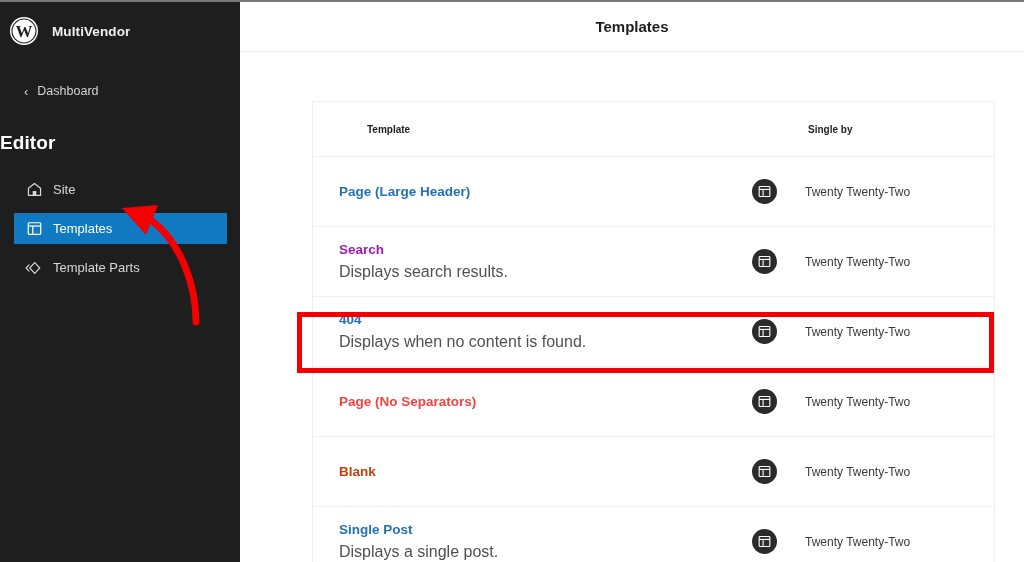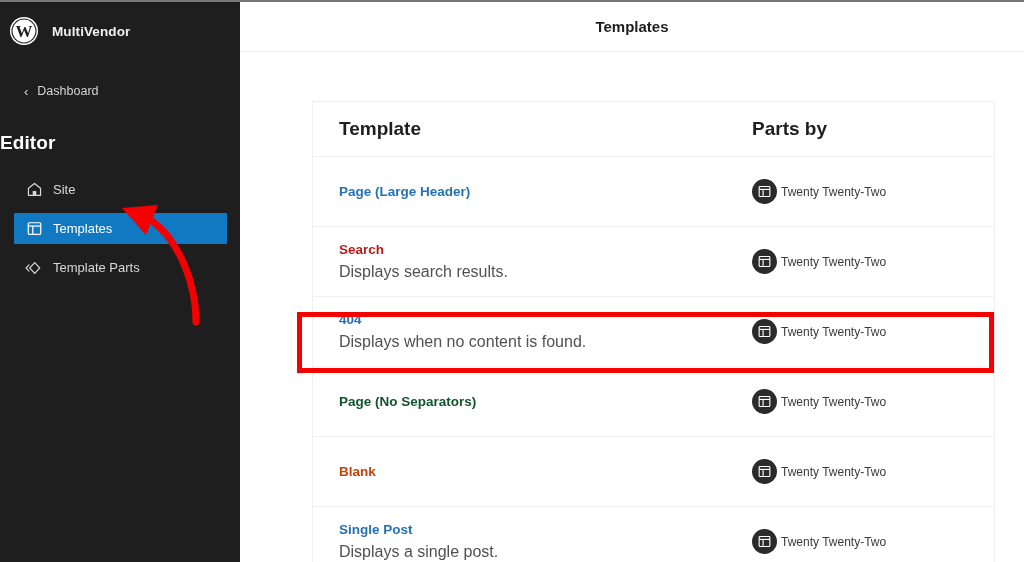--- a/index.html
+++ b/index.html
@@ -123,40 +123,41 @@
     border-bottom: 1px solid #f0f0f0;
     padding-left: 26px;
   }
   .t-head {
     height: 55px;
   }
   .t-body-row { height: 70px; }
   .col-template { flex: 0 0 413px; }
   .col-addedby  { flex: 1 1 auto; }
   .th {
-    font-size: 19px;
+    font-size: 10px;
     font-weight: bold;
     color: #1e1e1e;
+    margin-left: 28px;
   }
   .tpl-name {
     font-size: 13.5px;
     font-weight: bold;
     color: #2571b5;
     line-height: 1.35;
   }
   .tpl-desc {
     font-size: 16px;
     color: #515151;
     margin-top: 3px;
     line-height: 1.3;
   }
   .added-by {
     display: flex;
     align-items: center;
-    gap: 4px;
+    gap: 28px;
   }
   .theme-badge {
     width: 25px; height: 25px;
     flex: 0 0 25px;
     border-radius: 50%;
     background: #2b2b2b;
     display: flex; align-items: center; justify-content: center;
   }
   .theme-badge svg { display: block; }
   .theme-name {
@@ -245,39 +246,39 @@
   <section class="main">
 
     <div class="main-header">
       <h1 class="main-title">Templates</h1>
     </div>
 
     <div class="table-wrap">
 
       <div class="t-row t-head">
         <div class="col-template th">Template</div>
-        <div class="col-addedby th">Parts by</div>
+        <div class="col-addedby th">Single by</div>
       </div>
 
       <div id="rows">
           <div class="t-row t-body-row">
             <div class="col-template"><a class="tpl-name" style="color: rgb(37, 113, 181); text-decoration: none;">Page (Large Header)</a></div>
             <div class="col-addedby added-by">
               <span class="theme-badge">
                 <svg width="15" height="15" viewBox="0 0 18 18" fill="none" stroke="#ffffff" stroke-width="1.35">
                   <rect x="2.6" y="3" width="12.8" height="12" rx="1"></rect>
                   <line x1="2.6" y1="6.5" x2="15.4" y2="6.5"></line>
                   <line x1="7.3" y1="6.5" x2="7.3" y2="15"></line>
                 </svg>
               </span>
               <span class="theme-name">Twenty Twenty-Two</span>
             </div>
           </div>
           <div class="t-row t-body-row">
-            <div class="col-template"><a class="tpl-name" style="color: #b91c1c; text-decoration: none;">Search</a><div class="tpl-desc">Displays search results.</div></div>
+            <div class="col-template"><a class="tpl-name" style="color: #a21caf; text-decoration: none;">Search</a><div class="tpl-desc">Displays search results.</div></div>
             <div class="col-addedby added-by">
               <span class="theme-badge">
                 <svg width="15" height="15" viewBox="0 0 18 18" fill="none" stroke="#ffffff" stroke-width="1.35">
                   <rect x="2.6" y="3" width="12.8" height="12" rx="1"></rect>
                   <line x1="2.6" y1="6.5" x2="15.4" y2="6.5"></line>
                   <line x1="7.3" y1="6.5" x2="7.3" y2="15"></line>
                 </svg>
               </span>
               <span class="theme-name">Twenty Twenty-Two</span>
             </div>
@@ -289,21 +290,21 @@
                 <svg width="15" height="15" viewBox="0 0 18 18" fill="none" stroke="#ffffff" stroke-width="1.35">
                   <rect x="2.6" y="3" width="12.8" height="12" rx="1"></rect>
                   <line x1="2.6" y1="6.5" x2="15.4" y2="6.5"></line>
                   <line x1="7.3" y1="6.5" x2="7.3" y2="15"></line>
                 </svg>
               </span>
               <span class="theme-name">Twenty Twenty-Two</span>
             </div>
           </div>
           <div class="t-row t-body-row">
-            <div class="col-template"><a class="tpl-name" style="color: #14532d; text-decoration: none;">Page (No Separators)</a></div>
+            <div class="col-template"><a class="tpl-name" style="color: #ef4444; text-decoration: none;">Page (No Separators)</a></div>
             <div class="col-addedby added-by">
               <span class="theme-badge">
                 <svg width="15" height="15" viewBox="0 0 18 18" fill="none" stroke="#ffffff" stroke-width="1.35">
                   <rect x="2.6" y="3" width="12.8" height="12" rx="1"></rect>
                   <line x1="2.6" y1="6.5" x2="15.4" y2="6.5"></line>
                   <line x1="7.3" y1="6.5" x2="7.3" y2="15"></line>
                 </svg>
               </span>
               <span class="theme-name">Twenty Twenty-Two</span>
             </div>

